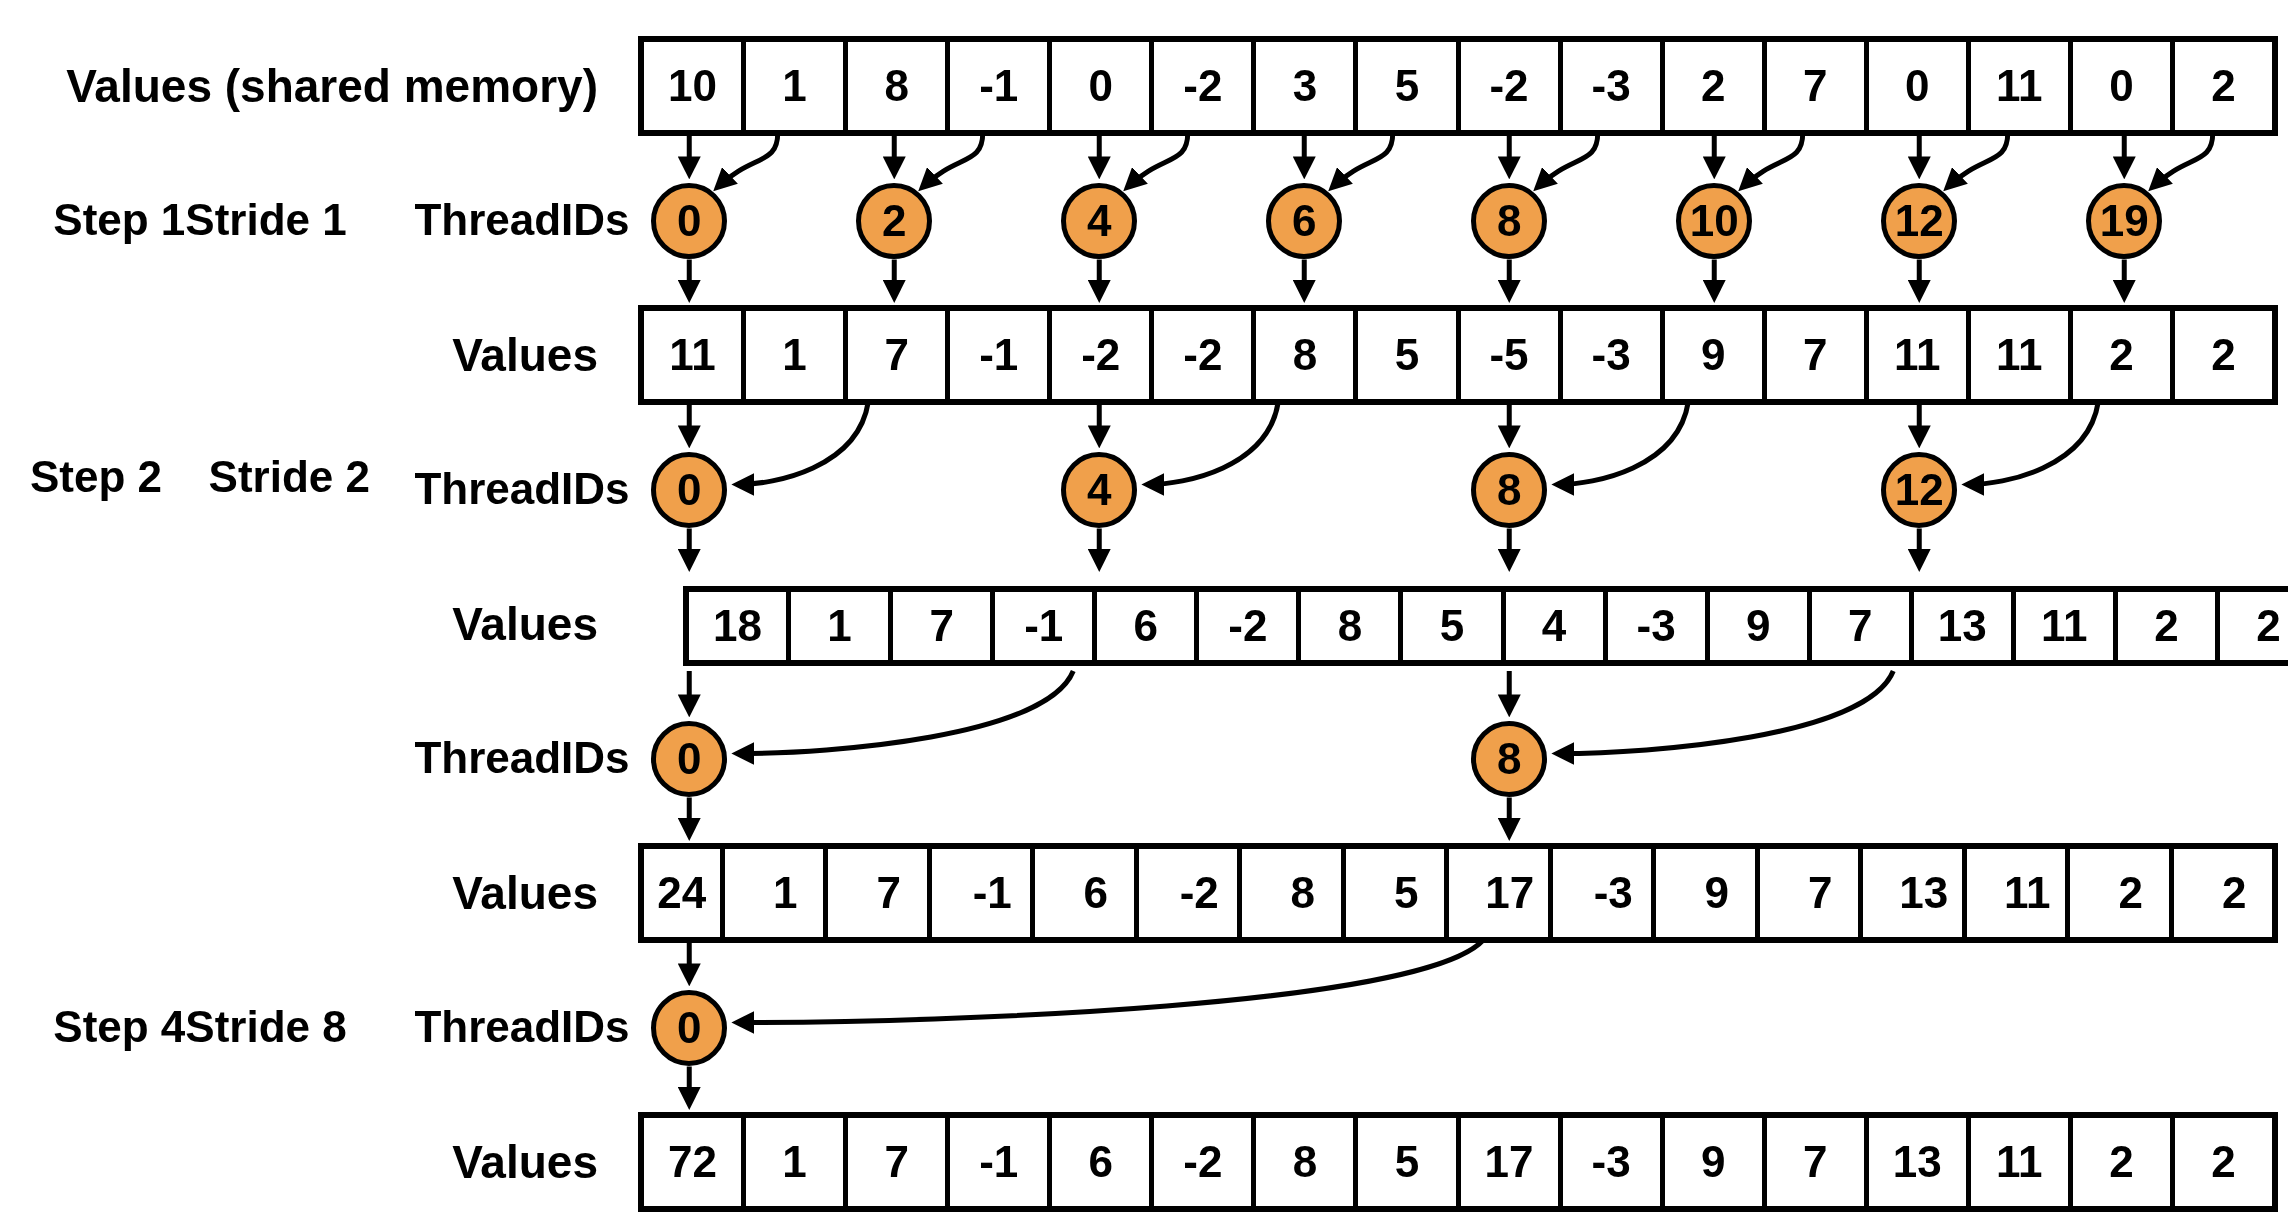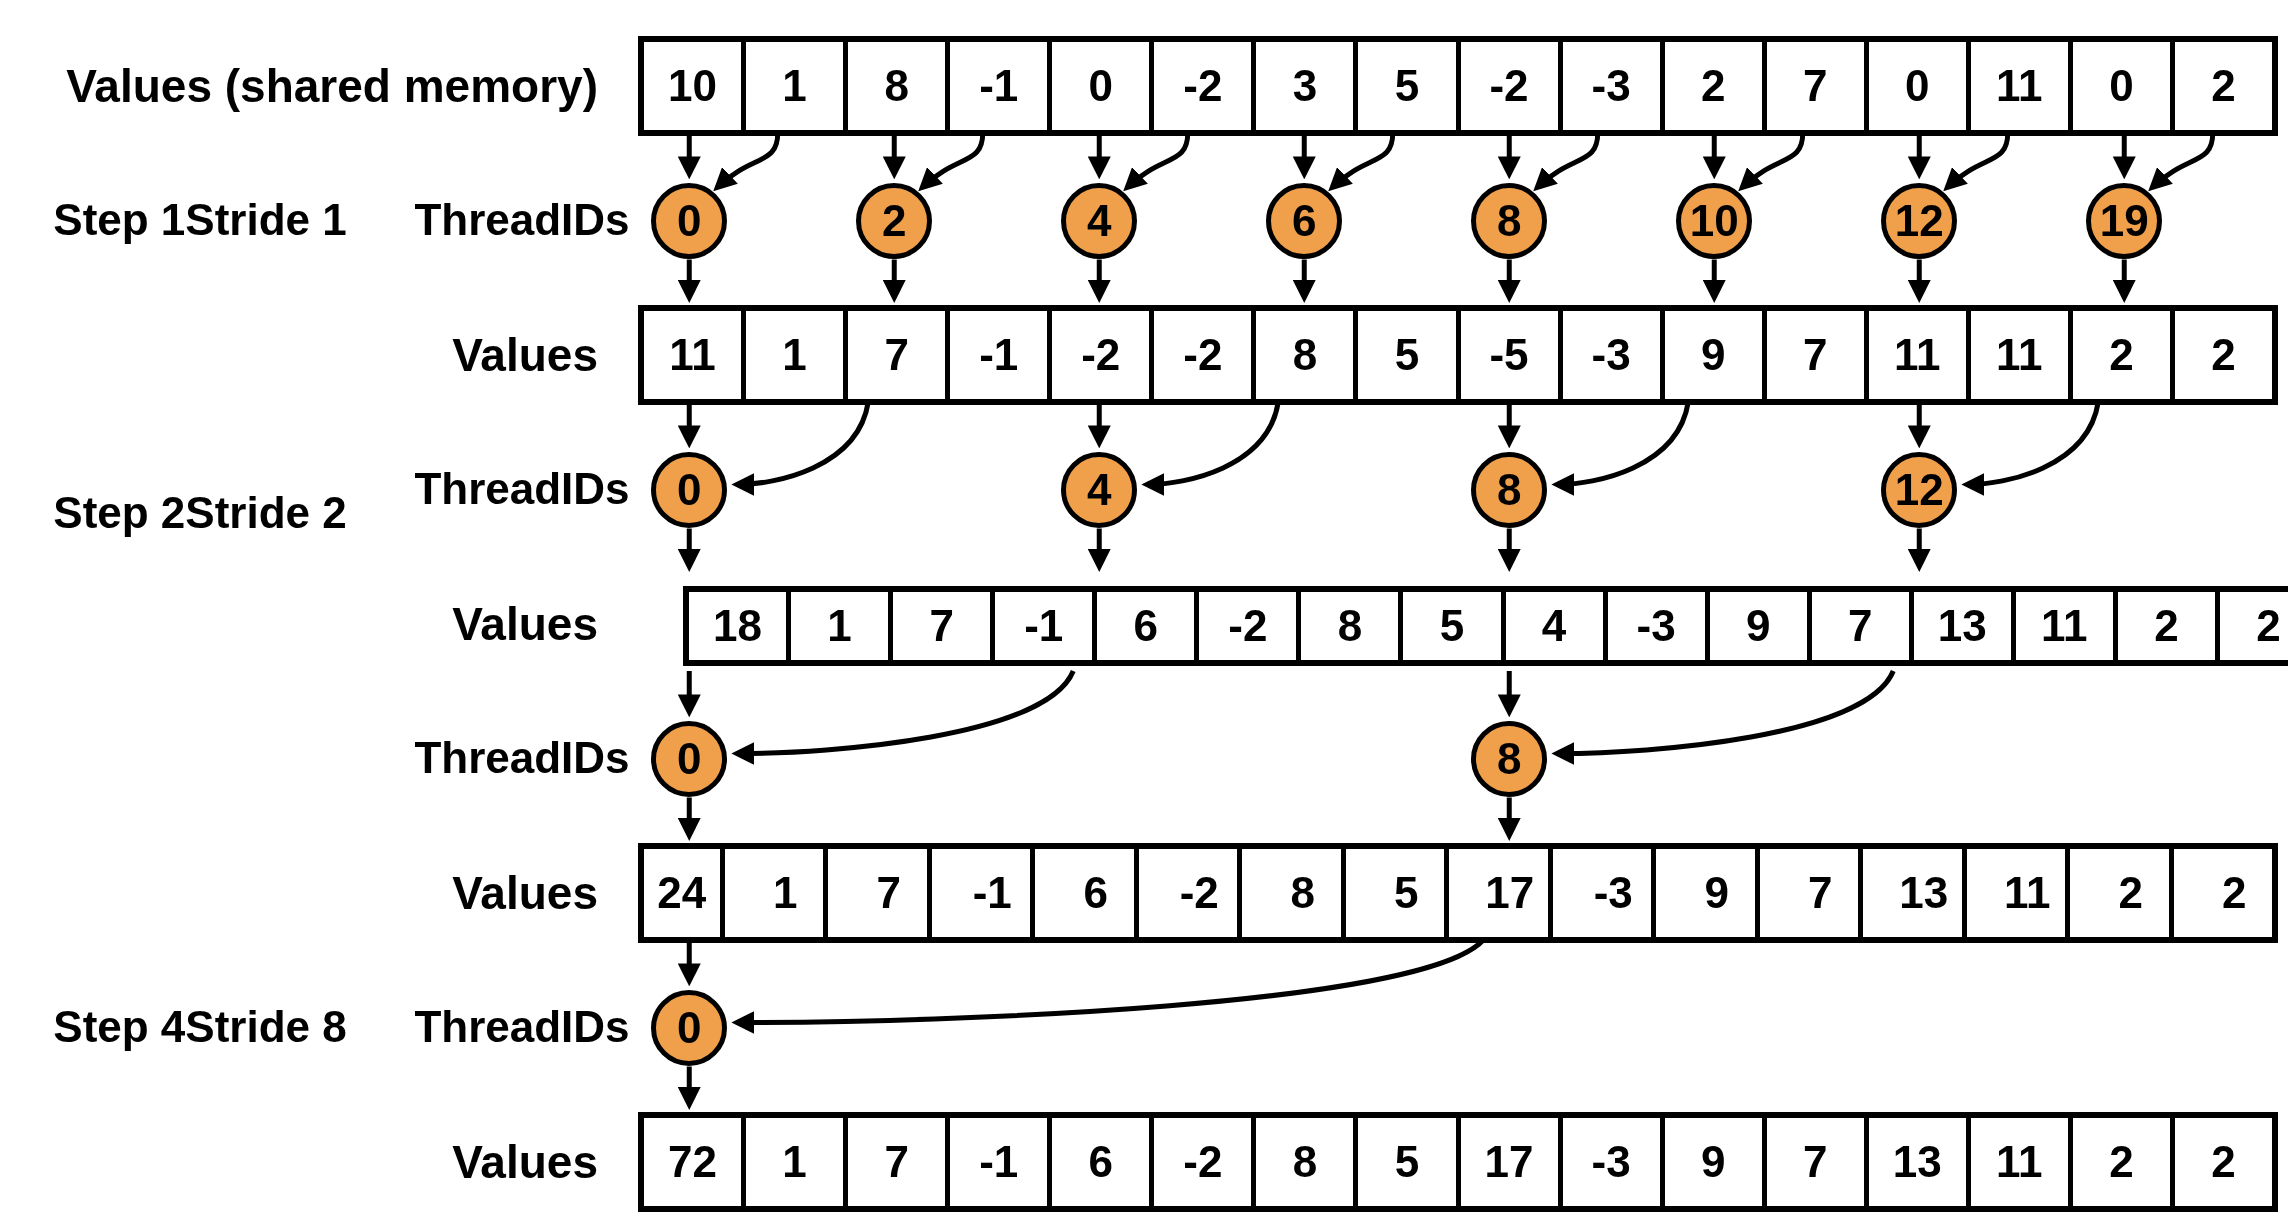--- a/index.html
+++ b/index.html
@@ -191,21 +191,21 @@
       <div>IDs</div>
     </div>
     <div class="thread-circle" style="left: 651.25px; top: 182.5px; width: 76px; height: 76px; background: rgb(240, 160, 75);">0</div>
     <div class="thread-circle" style="left: 856.25px; top: 182.5px; width: 76px; height: 76px; background: rgb(240, 160, 75);">2</div>
     <div class="thread-circle" style="left: 1061.25px; top: 182.5px; width: 76px; height: 76px; background: rgb(240, 160, 75);">4</div>
     <div class="thread-circle" style="left: 1266.25px; top: 182.5px; width: 76px; height: 76px; background: rgb(240, 160, 75);">6</div>
     <div class="thread-circle" style="left: 1471.25px; top: 182.5px; width: 76px; height: 76px; background: rgb(240, 160, 75);">8</div>
     <div class="thread-circle" style="left: 1676.25px; top: 182.5px; width: 76px; height: 76px; background: rgb(240, 160, 75);">10</div>
     <div class="thread-circle" style="left: 1881.25px; top: 182.5px; width: 76px; height: 76px; background: rgb(240, 160, 75);">12</div>
     <div class="thread-circle" style="left: 2086.25px; top: 182.5px; width: 76px; height: 76px; background: rgb(240, 160, 75);">19</div>
-    <div class="label-block" style="left: 30px; width: 340px; top: 451px; height: 124px;">
+    <div class="label-block" style="left: 30px; width: 340px; top: 415px; height: 124px; justify-content: space-between;">
       <div>Step 2</div>
       <div>Stride 2</div>
     </div>
     <div class="label-block" style="left: 372px; width: 300px; top: 427.5px; height: 124px;">
       <div>Thread</div>
       <div>IDs</div>
     </div>
     <div class="thread-circle" style="left: 651.25px; top: 451.5px; width: 76px; height: 76px; background: rgb(240, 160, 75);">0</div>
     <div class="thread-circle" style="left: 1061.25px; top: 451.5px; width: 76px; height: 76px; background: rgb(240, 160, 75);">4</div>
     <div class="thread-circle" style="left: 1471.25px; top: 451.5px; width: 76px; height: 76px; background: rgb(240, 160, 75);">8</div>

